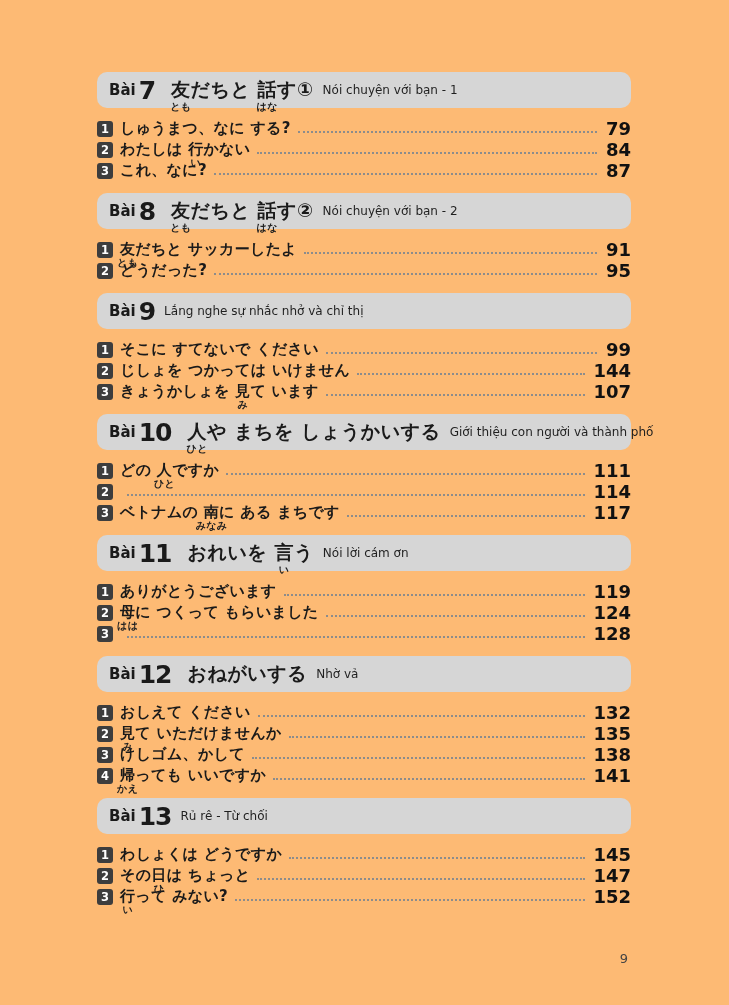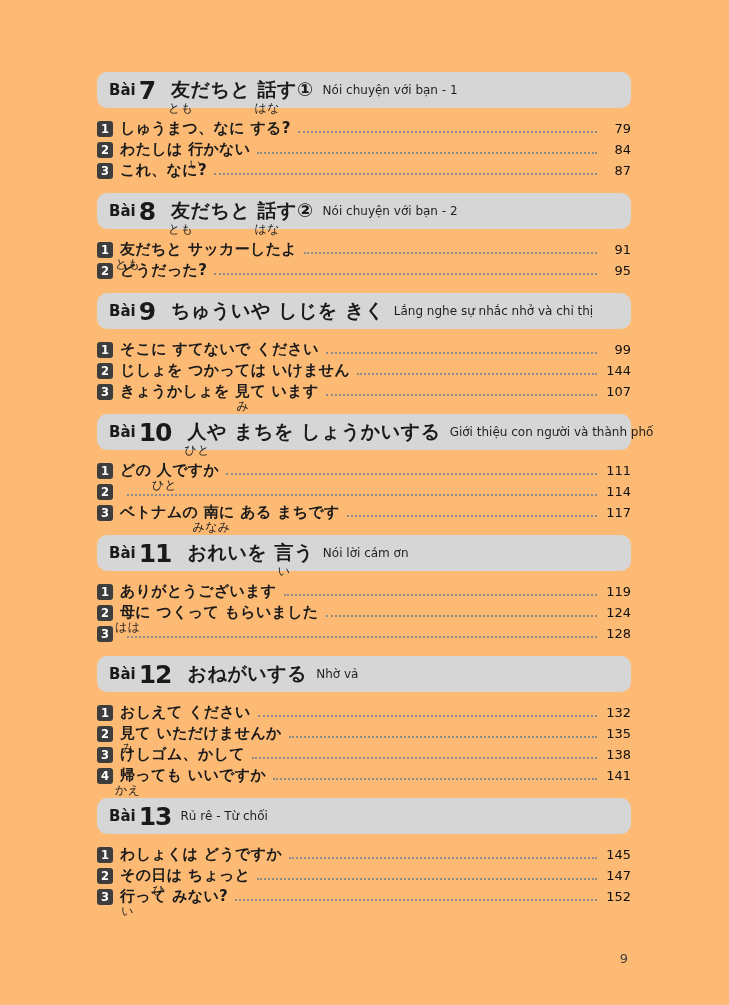--- a/index.html
+++ b/index.html
@@ -18,26 +18,26 @@
 
   
   .rows{list-style:none;margin:10px 0 0 0;padding:0;}
   .row{display:flex;align-items:center;height:21px;font-size:15px;font-weight:bold;}
   .badge{width:16px;height:16px;background:#3d3d3d;color:#fff;border-radius:3px;
          font-size:11.5px;line-height:16px;text-align:center;margin-right:7px;flex:none;
          font-weight:bold;}
   .txt{white-space:nowrap;letter-spacing:0.3px;}
   .leader{flex:1;height:0;border-bottom:2px dotted #8c8c8c;margin:0 8px 0 7px;
           transform:translateY(3px);min-width:12px;}
-  .pg{font-weight:normal;font-size:13px;min-width:26px;text-align:right;color:#111;}
+  .pg{font-weight:bold;font-size:18px;min-width:26px;text-align:right;color:#111;}
 
   
   .rb{position:relative;display:inline-block;}
   .rb-r{position:absolute;left:50%;top:97%;transform:translateX(-50%);
-        font-size:12px;font-weight:normal;line-height:1;color:#222;white-space:nowrap;text-align:center;}
+        font-size:10px;font-weight:bold;line-height:1;color:#222;white-space:nowrap;text-align:center;}
 
   .pagenum{position:absolute;right:101px;bottom:39px;font-size:13px;color:#444;}
 </style>
 </head>
 <body>
 
 <div class="page">
   <div class="content" id="toc-root">
   <section class="toc-section">
     <header class="bar">
@@ -91,21 +91,20 @@
     <span class="leader"></span>
     <span class="pg">95</span>
   </li>
 </ul>
   </section>
 
   <section class="toc-section">
     <header class="bar">
       <span class="bai">Bài</span>
       <span class="lesson-num">9</span>
-      <span class="jp">ちゅういや しじを きく</span>
       <span class="vi">Lắng nghe sự nhắc nhở và chỉ thị</span>
     </header>
     <ul class="rows">
   <li class="row">
     <span class="badge">1</span>
     <span class="txt">そこに すてないで ください</span>
     <span class="leader"></span>
     <span class="pg">99</span>
   </li>
 

